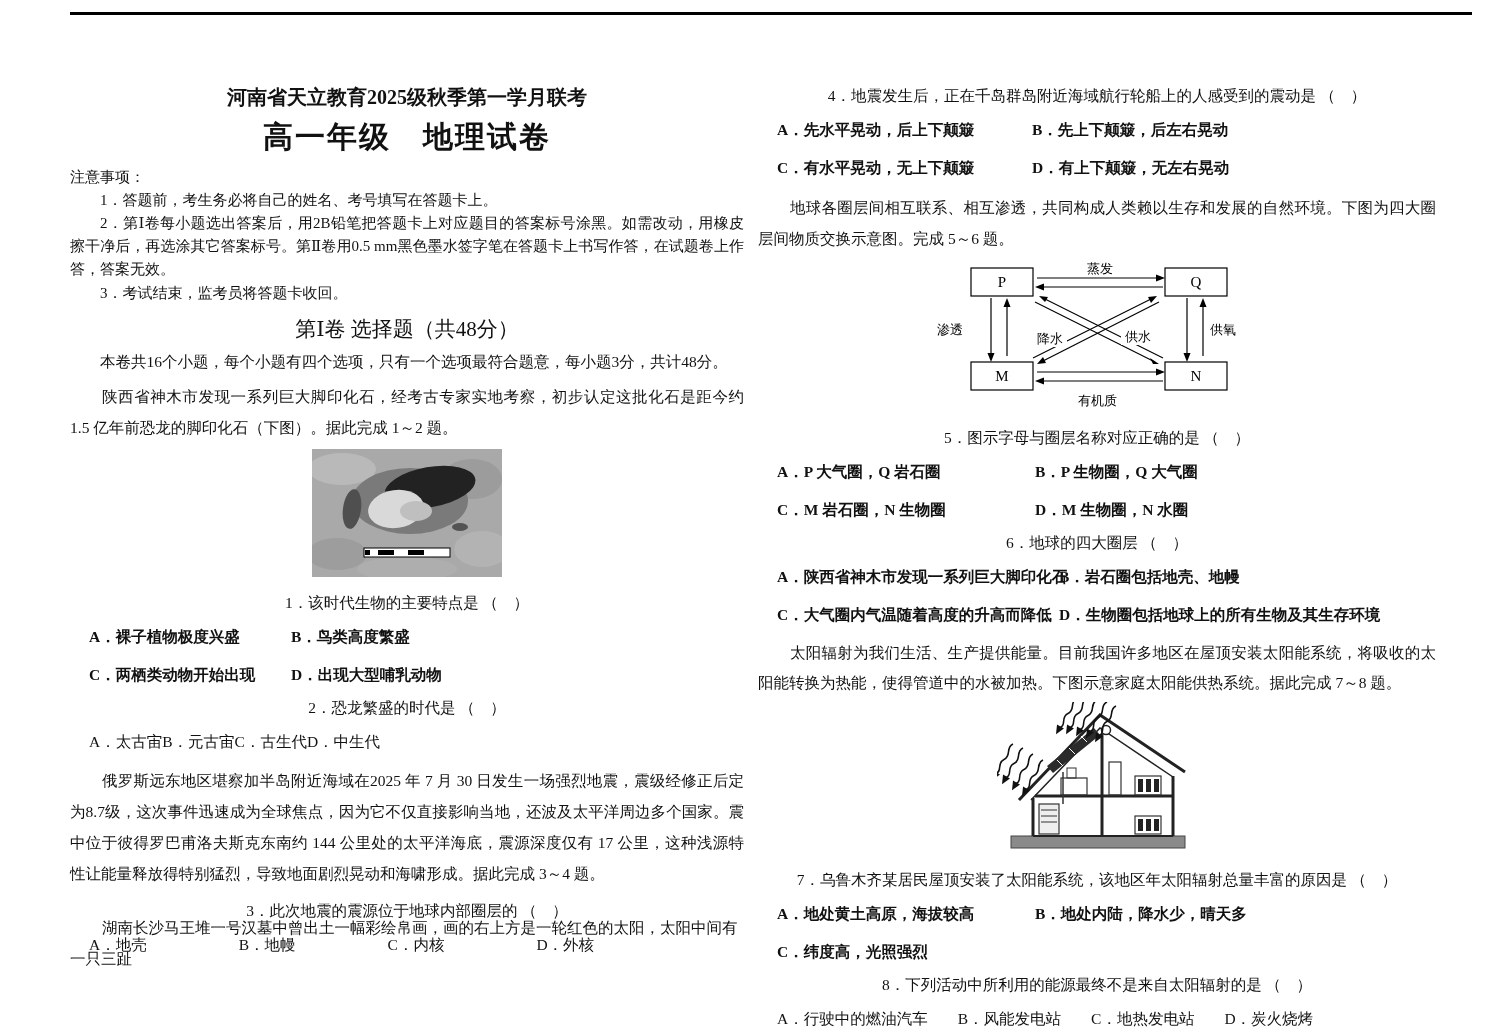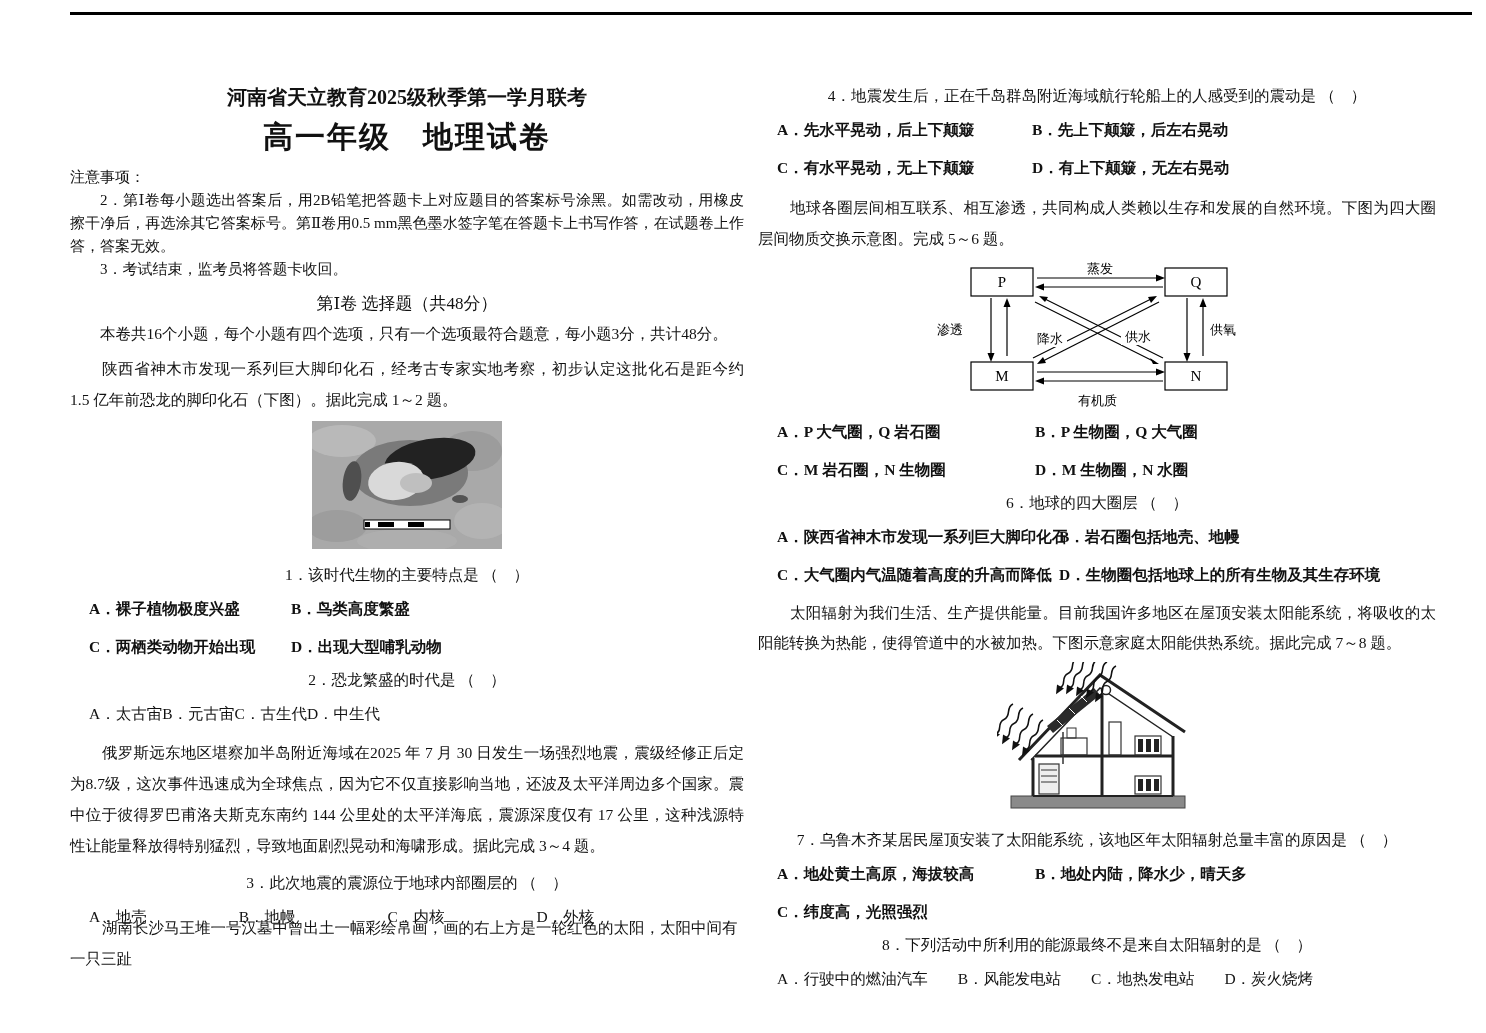--- a/index.html
+++ b/index.html
@@ -9,21 +9,21 @@
     overflow:hidden;
   }
   .top-rule{position:absolute;left:70px;top:12px;width:1402px;height:2px;background:#000;border-bottom:1px solid #000;}
   .col{position:absolute;font-size:15.5px;}
   .col-left{left:70px;top:84px;width:674px;}
   .col-right{left:758px;top:86px;width:678px;}
   .title1{text-align:center;font-size:20px;font-weight:bold;margin:0 0 6px 0;}
   .title2{text-align:center;font-size:30px;font-weight:bold;margin:0 0 8px 0;letter-spacing:2px;}
   .notice-head{margin:0;font-size:15px;line-height:1.5;}
   .notice-item{margin:0;font-size:15px;line-height:1.55;text-indent:30px;text-align:justify;}
-  .section-heading{text-align:center;font-size:17px;margin:10px 0 9px 0;}
+  .section-heading{text-align:center;font-size:21px;margin:10px 0 9px 0;}
   .intro{margin:0 0 8px 0;text-indent:30px;}
   .passage{margin:0;line-height:2.0;text-indent:32px;text-align:justify;}
   .passage.tight{line-height:1.95;}
   .figure{display:block;}
   .fossil-wrap{width:190px;margin:6px auto 4px auto;}
   .diagram-wrap{width:345px;margin:8px auto 6px auto;}
   .house-wrap{width:200px;margin:4px auto 2px auto;}
   .q{margin:0;}
   .q-stem{margin:12px 0 13px 0;text-align:center;}
   .opts{padding-left:19px;}
@@ -44,20 +44,21 @@
 <body>
 
 <div>
   <div class="top-rule"></div>
 
   <div class="col col-left">
     <h1 class="title1">河南省天立教育2025级秋季第一学月联考</h1>
     <h2 class="title2">高一年级　地理试卷</h2>
 
     <p class="notice-head">注意事项：</p>
+    <p class="notice-item">1．答题前，考生务必将自己的姓名、考号填写在答题卡上。</p>
     <p class="notice-item">2．第Ⅰ卷每小题选出答案后，用2B铅笔把答题卡上对应题目的答案标号涂黑。如需改动，用橡皮擦干净后，再选涂其它答案标号。第Ⅱ卷用0.5 mm黑色墨水签字笔在答题卡上书写作答，在试题卷上作答，答案无效。</p>
     <p class="notice-item">3．考试结束，监考员将答题卡收回。</p>
 
     <p class="section-heading">第Ⅰ卷 选择题（共48分）</p>
     <p class="intro">本卷共16个小题，每个小题有四个选项，只有一个选项最符合题意，每小题3分，共计48分。</p>
 
     <p class="passage">陕西省神木市发现一系列巨大脚印化石，经考古专家实地考察，初步认定这批化石是距今约 1.5 亿年前恐龙的脚印化石（下图）。据此完成 1～2 题。</p>
 
     <div class="fossil-wrap figure">
       <svg width="190" height="128" viewBox="0 0 190 128">
@@ -184,20 +185,21 @@
           <text x="12" y="72">渗透</text>
           <text x="285" y="72">供氧</text>
           <text x="112" y="81">降水</text>
           <text x="200" y="79">供水</text>
           <text x="153" y="143">有机质</text>
         </g>
       </svg>
     </div>
 
     <div class="q">
+      <p class="q-stem">5．图示字母与圈层名称对应正确的是 （　）</p>
       <div class="opts grid2 c258">
         <span class="opt">A．P 大气圈，Q 岩石圈</span>
         <span class="opt">B．P 生物圈，Q 大气圈</span>
         <span class="opt">C．M 岩石圈，N 生物圈</span>
         <span class="opt">D．M 生物圈，N 水圈</span>
       </div>
     </div>
 
     <div class="q">
       <p class="q-stem">6．地球的四大圈层 （　）</p>

